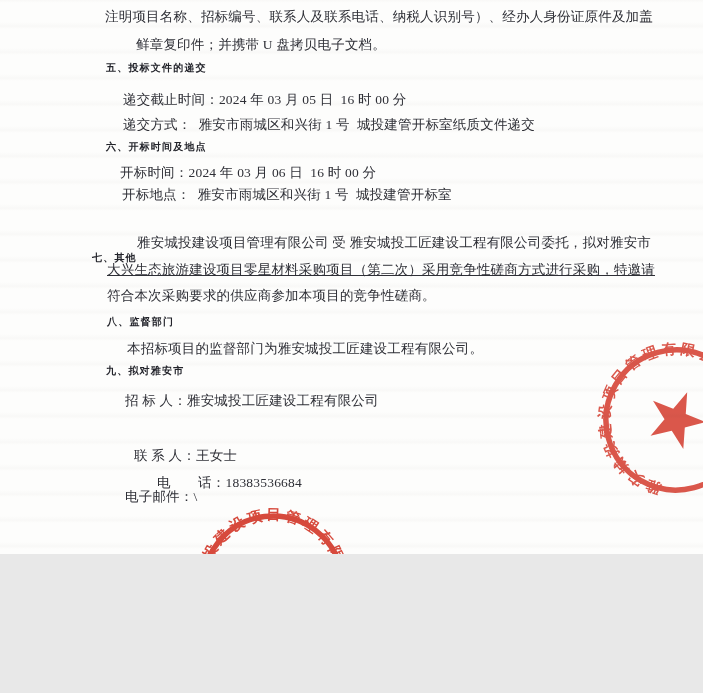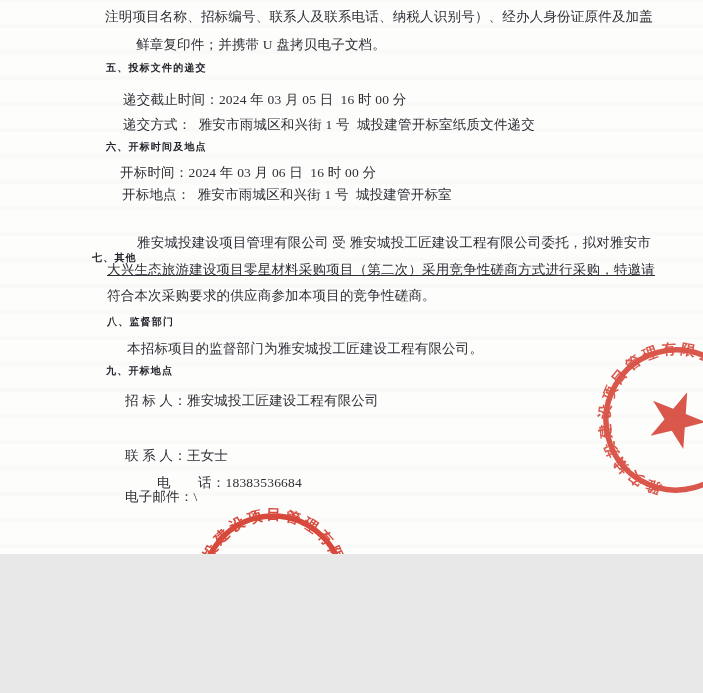--- a/index.html
+++ b/index.html
@@ -61,23 +61,23 @@
   <div class="ln" style="left:122px;top:186px;">开标地点：  雅安市雨城区和兴街 1 号  城投建管开标室</div>
 
   <div class="hd" style="left:92px;top:209px;margin-top:40px;">七、其他</div>
   <div class="ln" style="left:137px;top:234px;">雅安城投建设项目管理有限公司 受 雅安城投工匠建设工程有限公司委托，拟对雅安市</div>
   <div class="ln" style="left:107px;top:261px;text-decoration:underline;">大兴生态旅游建设项目零星材料采购项目（第二次）采用竞争性磋商方式进行采购，特邀请</div>
   <div class="ln" style="left:107px;top:287px;">符合本次采购要求的供应商参加本项目的竞争性磋商。</div>
 
   <div class="hd" style="left:107px;top:313px;">八、监督部门</div>
   <div class="ln" style="left:127px;top:340px;">本招标项目的监督部门为雅安城投工匠建设工程有限公司。</div>
 
-  <div class="hd" style="left:106px;top:362px;">九、开标地点</div>
+  <div class="hd" style="left:106px;top:362px;">九、拟对雅安市</div>
   <div class="ln" style="left:125px;top:392px;">招 标 人：雅安城投工匠建设工程有限公司</div>
-  <div class="ln" style="left:125px;top:447px;">联 系 人：王女士</div>
+  <div class="ln" style="left:134px;top:447px;">联 系 人：王女士</div>
   <div class="ln" style="left:125px;top:474px;margin-left:32px;">电　　话：18383536684</div>
   <div class="ln" style="left:125px;top:488px;">电子邮件：\</div>
 
   <div class="ln" style="left:125px;top:555px;">招标代理机构：雅安城投建设项目管理有限公司</div>
   <div class="ln" style="left:125px;top:586px;">地　　址：  雅安市雨城区和兴街 1 号</div>
   <div class="ln" style="left:125px;top:616px;">联 系 人：  双女士</div>
   <div class="ln" style="left:125px;top:646px;">电　　话：  0835-2365815</div>
   <div class="ln" style="left:125px;top:675px;">电子邮件：  \</div>
 
   <svg class="stamp stamp-main" viewBox="0 0 160 160">

